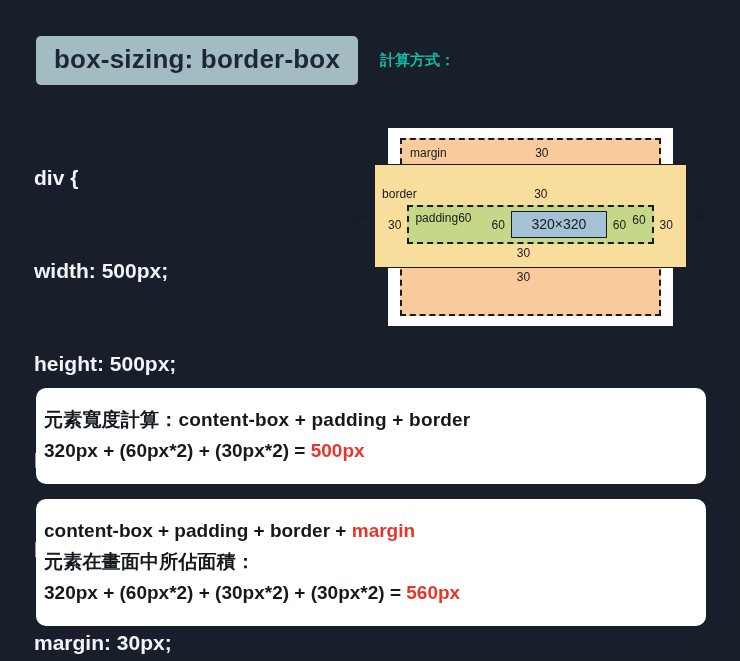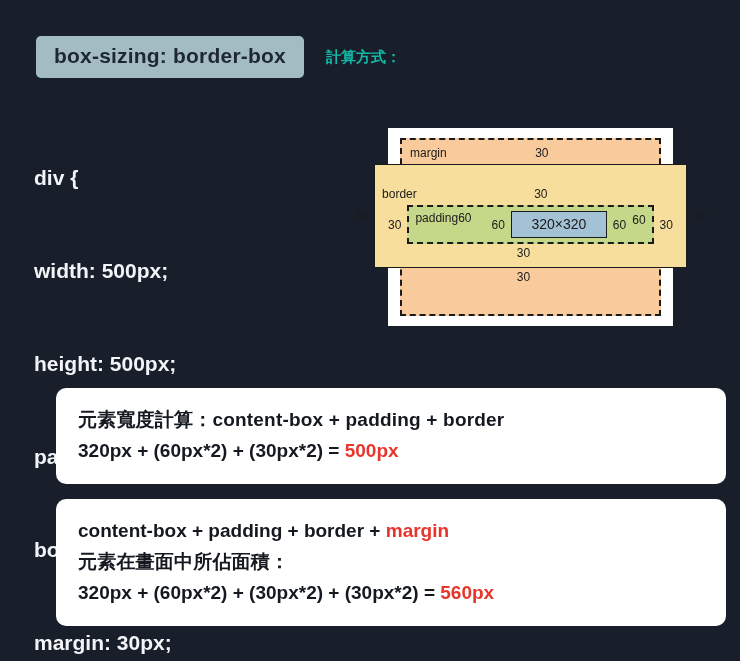--- a/index.html
+++ b/index.html
@@ -20,21 +20,21 @@
     position: absolute;
     left: 36px;
     top: 36px;
     display: flex;
     align-items: center;
     gap: 22px;
   }
   .badge {
     background: #a3bcc2;
     color: #1e2733;
-    font-size: 21px;
+    font-size: 26px;
     font-weight: bold;
     padding: 8px 18px 10px 18px;
     border-radius: 5px;
     letter-spacing: 0.2px;
     white-space: nowrap;
   }
   .header-note {
     color: #14b8a6;
     font-size: 15px;
     font-weight: bold;
@@ -142,23 +142,22 @@
   .bm-botrow.nopad { padding-right: 0; }
 
   
   .card {
     position: absolute;
     left: 36px;
     width: 670px;
     background: #ffffff;
     border-radius: 10px;
     box-sizing: border-box;
-    padding: 16px 22px 18px 22px;
+    padding: 16px 22px 18px 8px;
     color: #14181f;
-    margin-left: 20px;
   }
   #card-width  { top: 388px; }
   #card-area   { top: 499px; }
   .card-line {
     font-size: 19px;
     font-weight: bold;
     line-height: 31px;
     white-space: pre-wrap;
   }
   .accent { color: #e8352c; }

